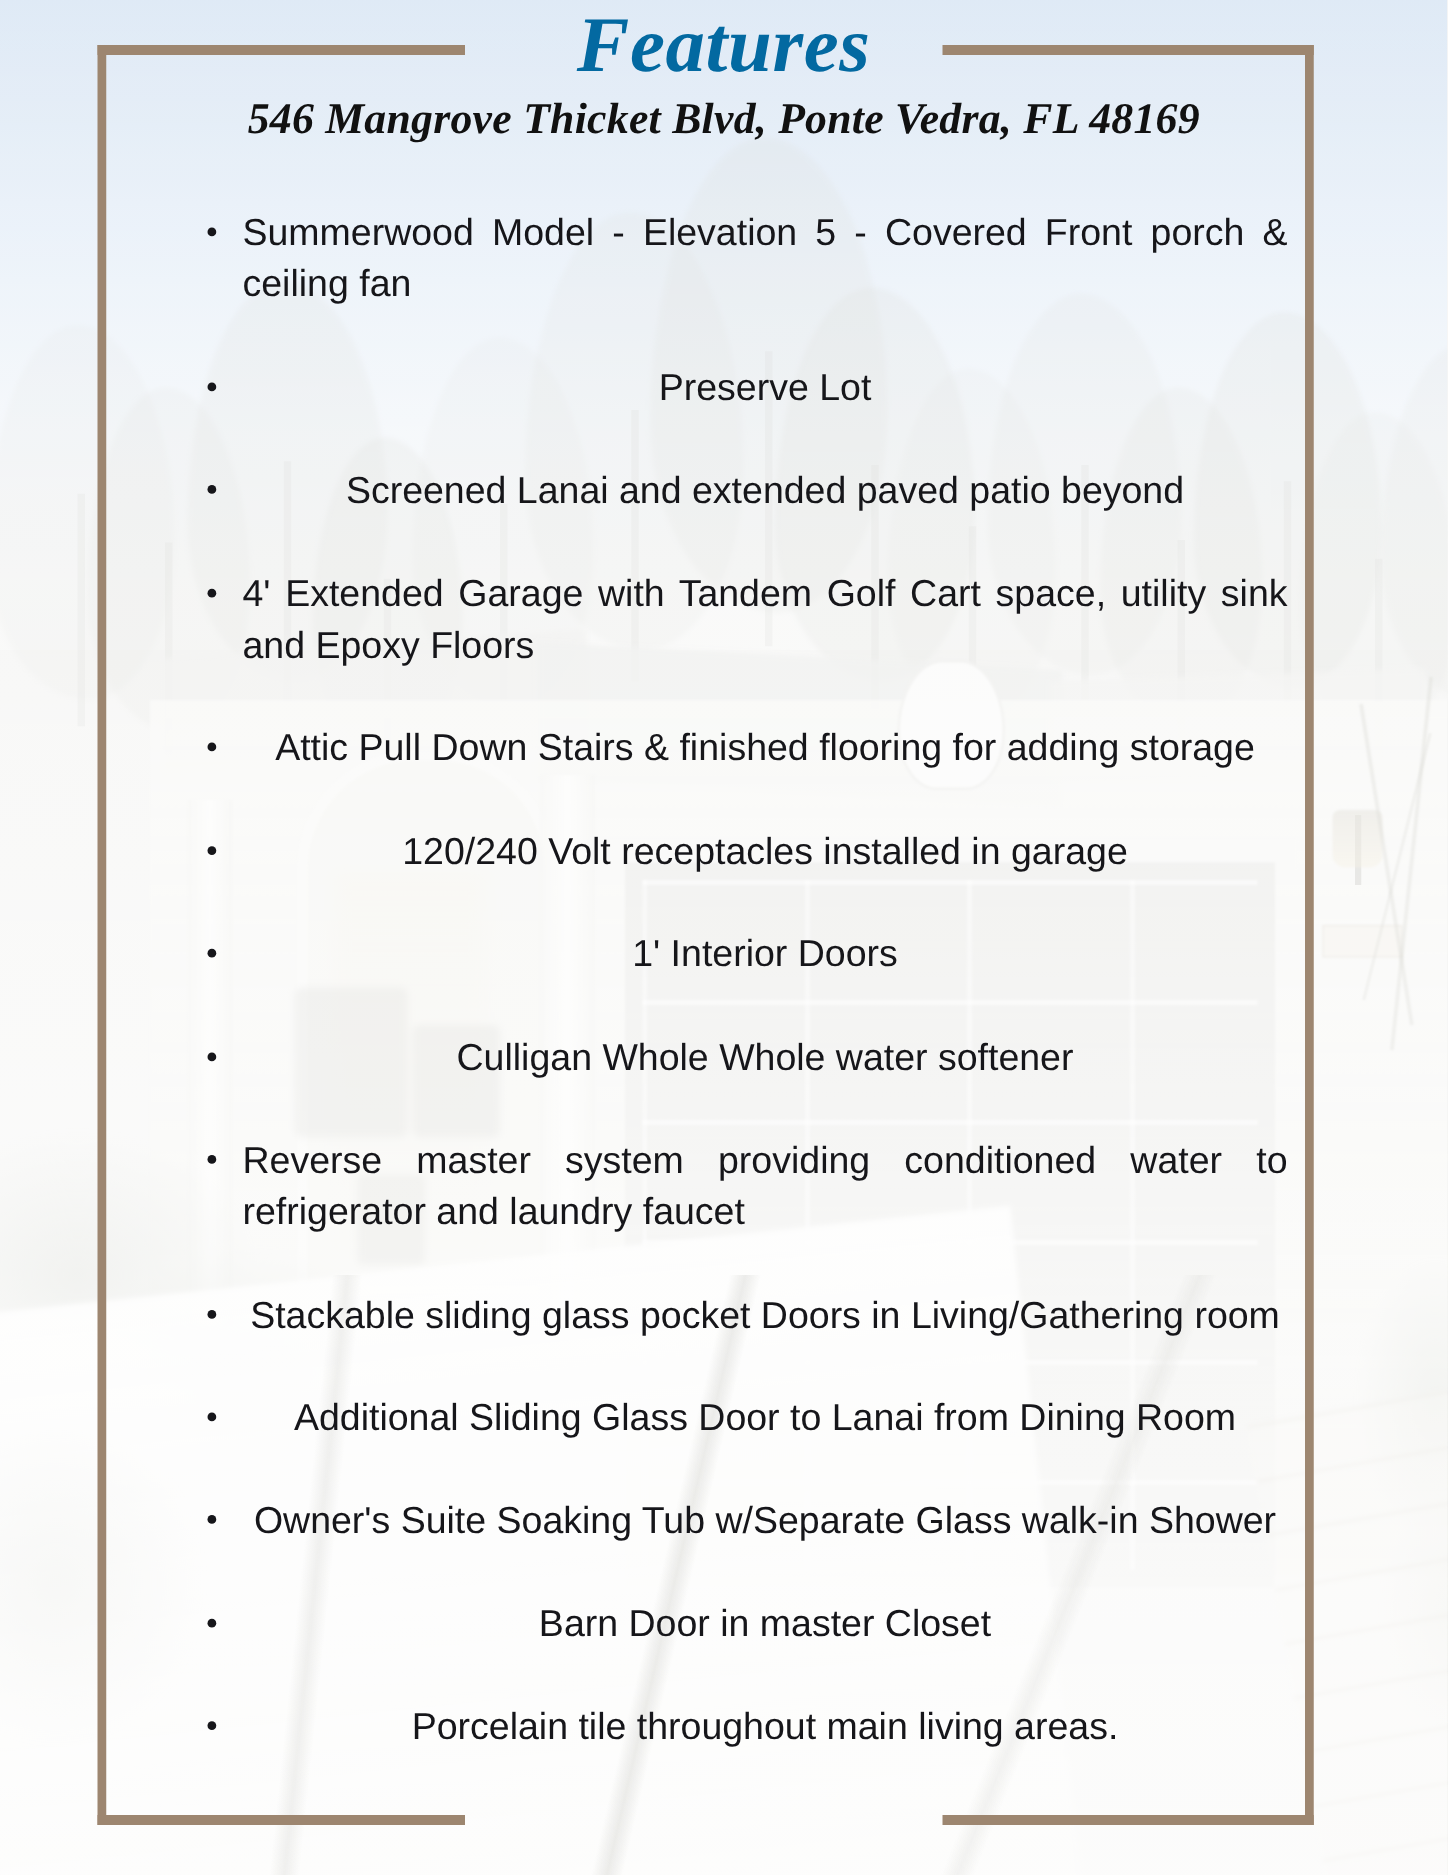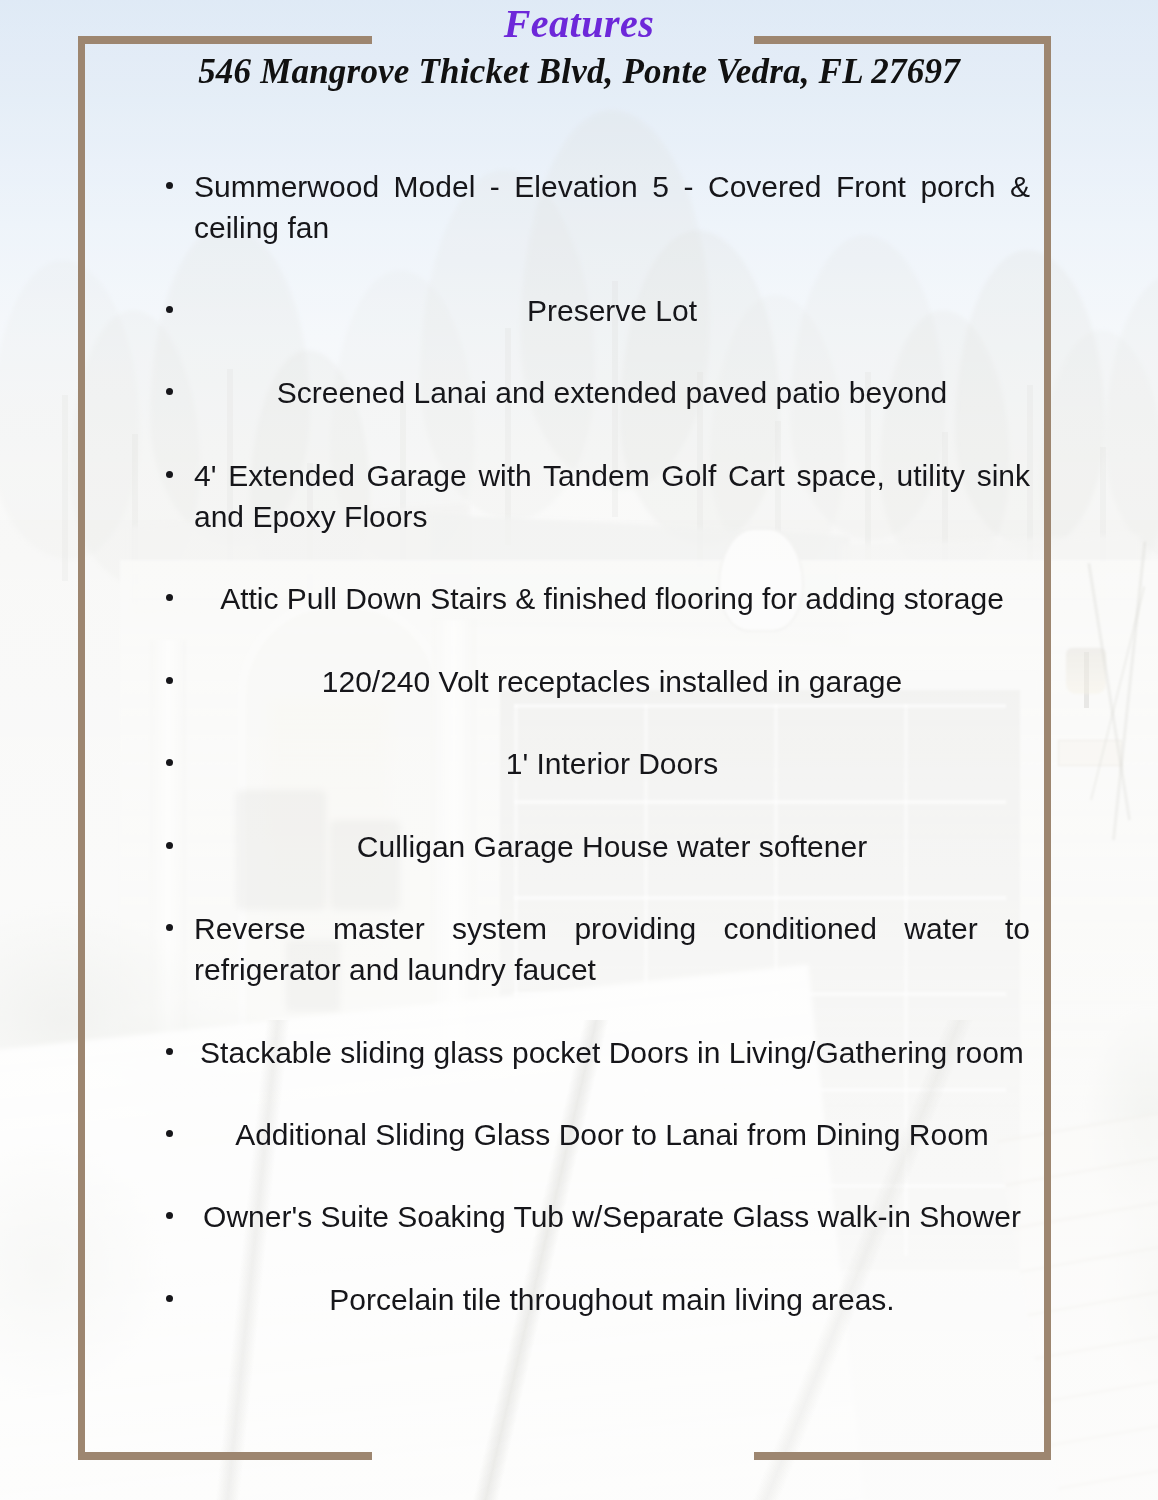--- a/index.html
+++ b/index.html
@@ -317,23 +317,23 @@
     left: 0; top: 0;
     width: 100%;
     text-align: center;
   }
   .doc-title {
     margin: 0;
     padding-top: 4px;
     font-family: "Liberation Serif", "DejaVu Serif", serif;
     font-style: italic;
     font-weight: 700;
-    font-size: 40px;
+    font-size: 63px;
     line-height: 1.02;
-    color: #6d28d9;
+    color: #0369a1;
     letter-spacing: .5px;
   }
   .doc-subtitle {
     margin: 8px 0 0 0;
     font-family: "Liberation Serif", "DejaVu Serif", serif;
     font-style: italic;
     font-weight: 700;
     font-size: 35px;
     line-height: 1.1;
     color: #111111;
@@ -459,32 +459,33 @@
 
   <div class="frame frame-left"></div>
   <div class="frame frame-right"></div>
   <div class="frame frame-top-left"></div>
   <div class="frame frame-top-right"></div>
   <div class="frame frame-bottom-left"></div>
   <div class="frame frame-bottom-right"></div>
 
   <div class="header">
     <h1 class="doc-title">Features</h1>
-    <h2 class="doc-subtitle">546 Mangrove Thicket Blvd, Ponte Vedra, FL 27697</h2>
+    <h2 class="doc-subtitle">546 Mangrove Thicket Blvd, Ponte Vedra, FL 48169</h2>
   </div>
 
   <ul class="features" id="feature-list">
       <li class="feature-item">Summerwood Model - Elevation 5 - Covered Front porch &amp; ceiling fan</li>
       <li class="feature-item one-line">Preserve Lot</li>
       <li class="feature-item one-line">Screened Lanai and extended paved patio beyond</li>
       <li class="feature-item">4' Extended Garage with Tandem Golf Cart space, utility sink and Epoxy Floors</li>
       <li class="feature-item one-line">Attic Pull Down Stairs &amp; finished flooring for adding storage</li>
       <li class="feature-item one-line">120/240 Volt receptacles installed in garage</li>
       <li class="feature-item one-line">1' Interior Doors</li>
-      <li class="feature-item one-line">Culligan Garage House water softener</li>
+      <li class="feature-item one-line">Culligan Whole Whole water softener</li>
       <li class="feature-item">Reverse master system providing conditioned water to refrigerator and laundry faucet</li>
       <li class="feature-item one-line">Stackable sliding glass pocket Doors in Living/Gathering room</li>
       <li class="feature-item one-line">Additional Sliding Glass Door to Lanai from Dining Room</li>
       <li class="feature-item one-line">Owner's Suite Soaking Tub w/Separate Glass walk-in Shower</li>
+      <li class="feature-item one-line">Barn Door in master Closet</li>
       <li class="feature-item one-line">Porcelain tile throughout main living areas.</li>
     </ul>
 
 </div>
 
 </body></html>

